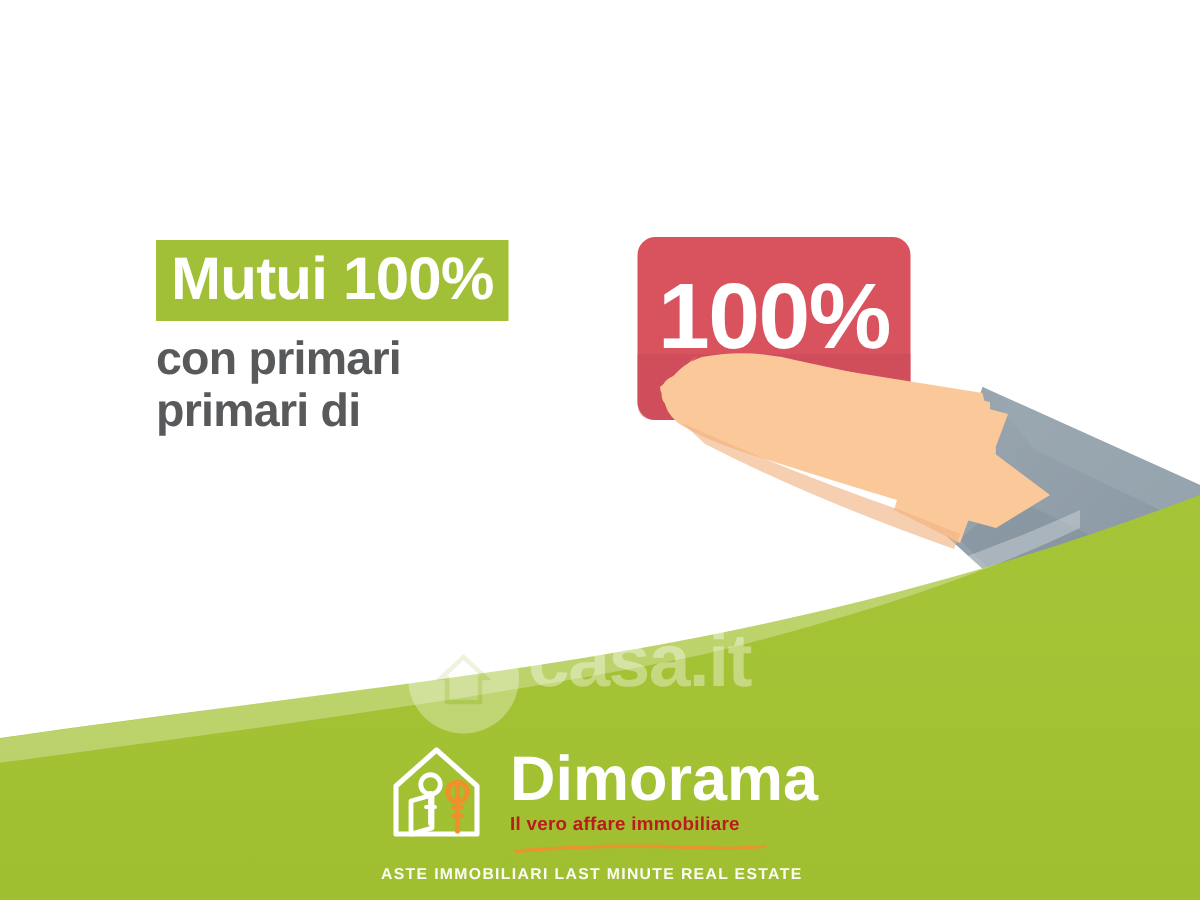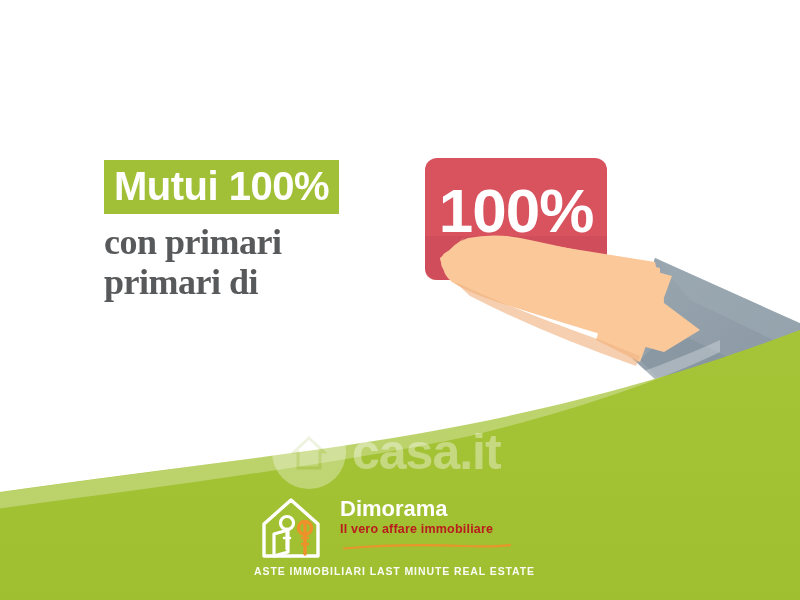--- a/index.html
+++ b/index.html
@@ -46,36 +46,34 @@
     font-weight: bold;
     line-height: 1.0;
     letter-spacing: -0.5px;
     padding: 6px 10px 8px 10px;
     white-space: nowrap;
   }
 
   .hl-rest {
     margin-top: 8px;
     color: #58595b;
-    font-size: 36px;
+    font-size: 31px;
     font-weight: bold;
     line-height: 1.12;
     letter-spacing: -0.5px;
-    font-family: Liberation Serif, serif;
   }
   .hl-rest span { display: block; white-space: nowrap; }
 
   
   #watermark {
     position: absolute;
     left: 272px;
     top: 415px;
     z-index: 4;
     display: flex;
-    align-items: center;
     gap: 6px;
     opacity: 0.42;
     pointer-events: none;
   }
   #watermark .wm-mark {
     width: 74px;
     height: 74px;
     border-radius: 50%;
     background: #ffffff;
     position: relative;
@@ -110,21 +108,21 @@
   }
   #logo-house {
     width: 72px;
     height: 68px;
     flex: 0 0 72px;
   }
   #logo-words {
     padding-top: 4px;
   }
   #logo-name {
-    font-size: 22px;
+    font-size: 42px;
     font-weight: bold;
     color: #ffffff;
     letter-spacing: 0px;
     line-height: 1;
   }
   #logo-tagline {
     font-size: 12.5px;
     font-weight: bold;
     color: #b91c1c;
     letter-spacing: 0.2px;

